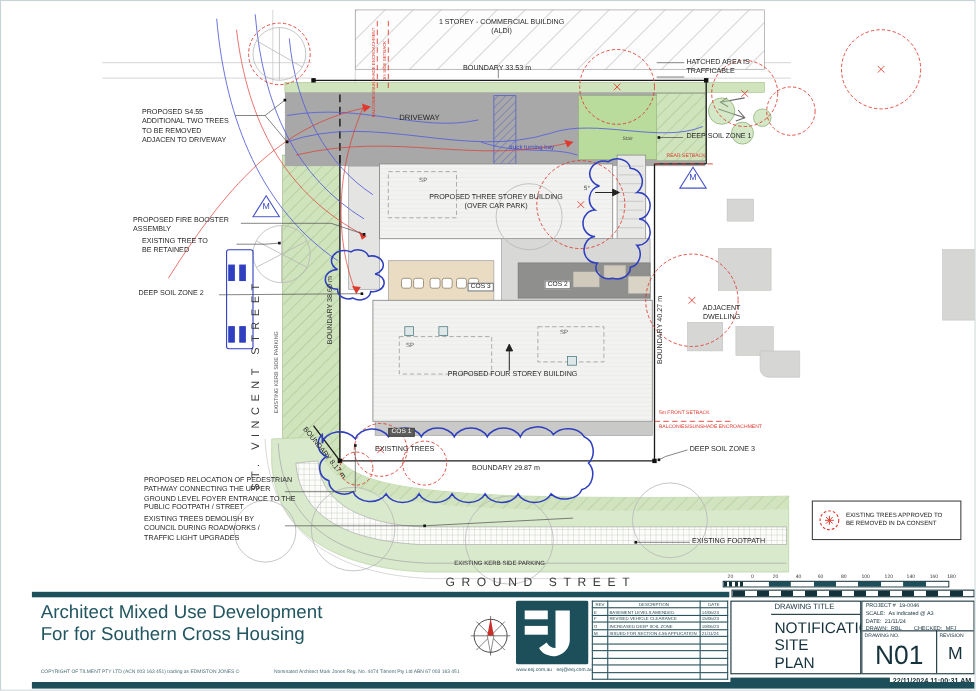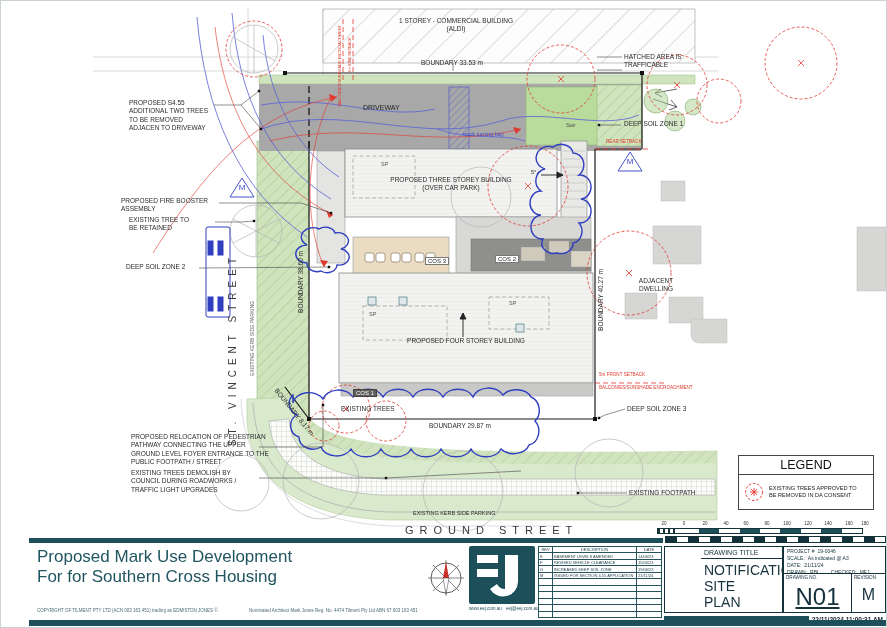--- a/index.html
+++ b/index.html
@@ -38,21 +38,21 @@
             color:#1d3d45;padding:0 1px;height:5px;overflow:hidden;white-space:nowrap;text-align:left;}
   .revtable th{text-align:center;font-weight:400;}
   .dtbox{position:absolute;left:663px;top:545px;width:119px;height:67px;border:1px solid #14323a;box-sizing:border-box;background:#fff;padding-left:36px;}
   .dtbox .cap{font:400 7px "Liberation Sans",sans-serif;color:#16323c;padding:2px 3px;border-bottom:1px solid #14323a;}
   .dtbox .big{font:400 14px/1.15 "Liberation Sans",sans-serif;color:#16323c;padding:3px 3px;white-space:pre-line;}
   .infobox{position:absolute;left:782px;top:545px;width:103px;height:67px;border:1px solid #14323a;box-sizing:border-box;background:#fff;}
   .inf{display:flex;gap:3px;font:400 5px "Liberation Sans",sans-serif;color:#16323c;padding:0.5px 3px;}
   .inf b{font-weight:400;color:#16323c;}
   .dno{position:absolute;left:0;top:26px;width:68px;height:39px;border-top:1px solid #14323a;border-right:1px solid #14323a;box-sizing:border-box;}
   .dno .l{font-size:4.6px;color:#16323c;padding:1px 2px;font-family:"Liberation Sans",sans-serif;}
-  .dno .v{text-align:center;font:400 24px "Liberation Sans",sans-serif;color:#16323c;margin-top:2px;text-decoration:underline;}
+  .dno .v{text-align:center;font:400 24px "Liberation Sans",sans-serif;color:#16323c;margin-top:2px;}
   .rev{position:absolute;left:68px;top:26px;right:0;height:39px;border-top:1px solid #14323a;box-sizing:border-box;}
   .rev .l{font-size:4.6px;color:#16323c;padding:1px 2px;font-family:"Liberation Sans",sans-serif;}
   .rev .v{text-align:center;font:400 16px "Liberation Sans",sans-serif;color:#16323c;margin-top:5px;}
   .stampbar{position:absolute;left:663px;top:613px;width:222px;height:10px;display:flex;align-items:center;}
   .stampbar .seg{background:#1d4f5a;height:6px;flex:1;}
   .stampbar .ts{font:700 6.5px "Liberation Sans",sans-serif;color:#10262c;padding:0 3px;white-space:nowrap;}
   
   .scalebar{position:absolute;left:652px;top:520px;width:222px;height:16px;}
   .scalebar .tick{position:absolute;top:0;font:400 4.6px "Liberation Sans",sans-serif;color:#333;transform:translateX(-50%);}
   .scalebar .bar{position:absolute;left:4px;top:7px;width:206px;height:6px;border:0.75px solid #14323a;display:flex;box-sizing:border-box;}
@@ -374,21 +374,20 @@
     <span>M</span>
   </div>
   <div class="mtri" style="left:616px;top:150px;">
     <svg width="26" height="21" viewBox="0 0 26 21">
       <polygon points="13,1 25,20 1,20" fill="none" stroke="#4653c9" stroke-width="1"></polygon>
       </svg>
     <span>M</span>
   </div>
 
   <div class="legend">
-    <div class="hd">LEGEND</div>
     <div class="bd">
       <svg width="22" height="22" viewBox="0 0 22 22">
         <circle cx="11" cy="11" r="8.5" fill="none" stroke="#e0392e" stroke-width="1" stroke-dasharray="2.5,1.8"></circle>
         <path d="M 8,8 l 6,6 M 14,8 l -6,6 M 11,7 v 8 M 7,11 h 8" stroke="#e0392e" stroke-width="0.9"></path>
       </svg>
       <div class="txt">EXISTING TREES APPROVED TO
 BE REMOVED IN DA CONSENT</div>
     </div>
   </div>
 
@@ -414,21 +413,21 @@
         <div class="sb-dark"></div>
         <div class="sb-light"></div>
       <div class="sb-dark"></div>
         <div class="sb-light"></div>
     </div>
   </div>
 
   <div class="tealbar" style="left:28px;top:537px;width:634px;height:5px;"></div>
   <div class="checker"></div>
 
-  <div class="t1" style="left:36px;top:546px;">Proposed Mark Use Development</div>
+  <div class="t1" style="left:36px;top:546px;">Architect Mixed Use Development</div>
   <div class="t1" style="left:36px;top:566px;">For for Southern Cross Housing</div>
   <div class="tinyc" style="left:36px;top:607px;">COPYRIGHT OF TILMENT PTY LTD (ACN 003 163 451) trading as EDMISTON JONES ©</div>
   <div class="tinyc" style="left:248px;top:607px;">Nominated Architect Mark Jones Reg. No. 4474 Tilment Pty Ltd ABN 67 003 163 451</div>
 
   <svg style="position:absolute;left:424px;top:556px;" width="42" height="42" viewBox="0 0 42 42">
     <circle cx="21" cy="21" r="15" fill="none" stroke="#333" stroke-width="0.8"></circle>
     <g stroke="#555" stroke-width="0.7">
       <line x1="21" y1="3" x2="21" y2="39"></line>
         <line x1="3" y1="21" x2="39" y2="21"></line>
       <line x1="8" y1="8" x2="34" y2="34"></line>

